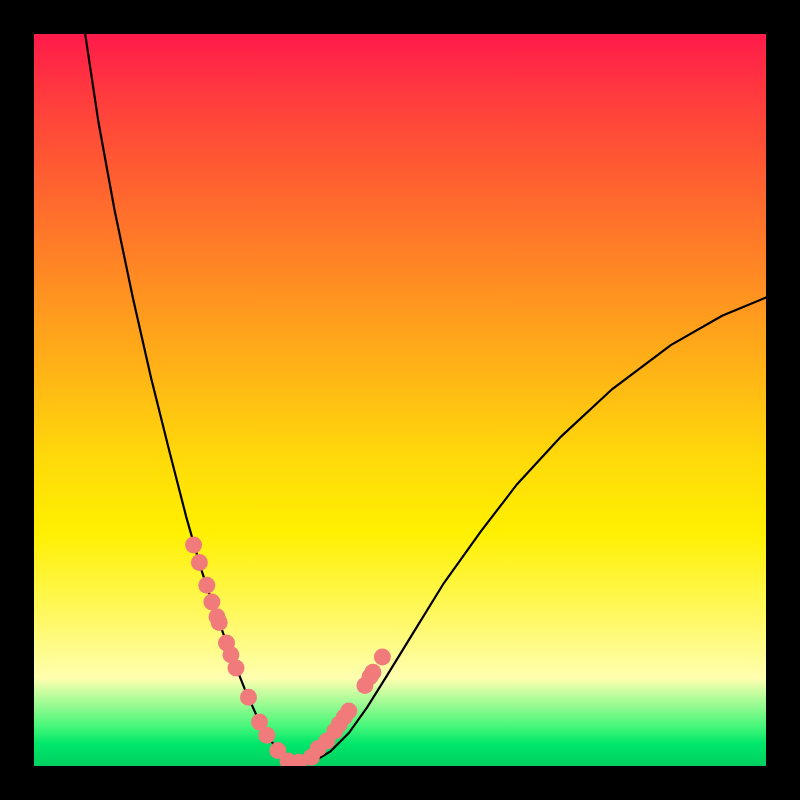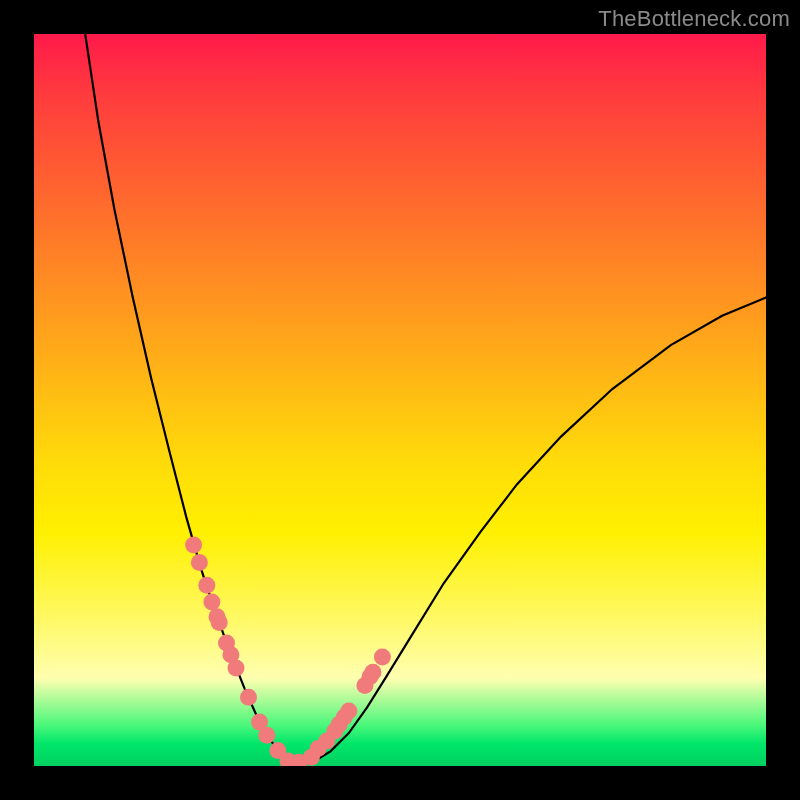--- a/index.html
+++ b/index.html
@@ -89,14 +89,13 @@
           <circle cx="305.2" cy="690.3" r="8.5" fill="#f17b7b" stroke="#d94f4f" stroke-width="0"></circle>
           <circle cx="310.4" cy="683.0" r="8.5" fill="#f17b7b" stroke="#d94f4f" stroke-width="0"></circle>
           <circle cx="314.8" cy="677.1" r="8.5" fill="#f17b7b" stroke="#d94f4f" stroke-width="0"></circle>
           <circle cx="330.9" cy="651.5" r="8.5" fill="#f17b7b" stroke="#d94f4f" stroke-width="0"></circle>
           <circle cx="336.0" cy="642.7" r="8.5" fill="#f17b7b" stroke="#d94f4f" stroke-width="0"></circle>
           <circle cx="338.9" cy="638.3" r="8.5" fill="#f17b7b" stroke="#d94f4f" stroke-width="0"></circle>
           <circle cx="348.4" cy="622.9" r="8.5" fill="#f17b7b" stroke="#d94f4f" stroke-width="0"></circle>
         </g>
     </svg>
   </div>
-  <div class="watermark">TheBottleneck.com</div>
 </div>
 
 </body></html>

